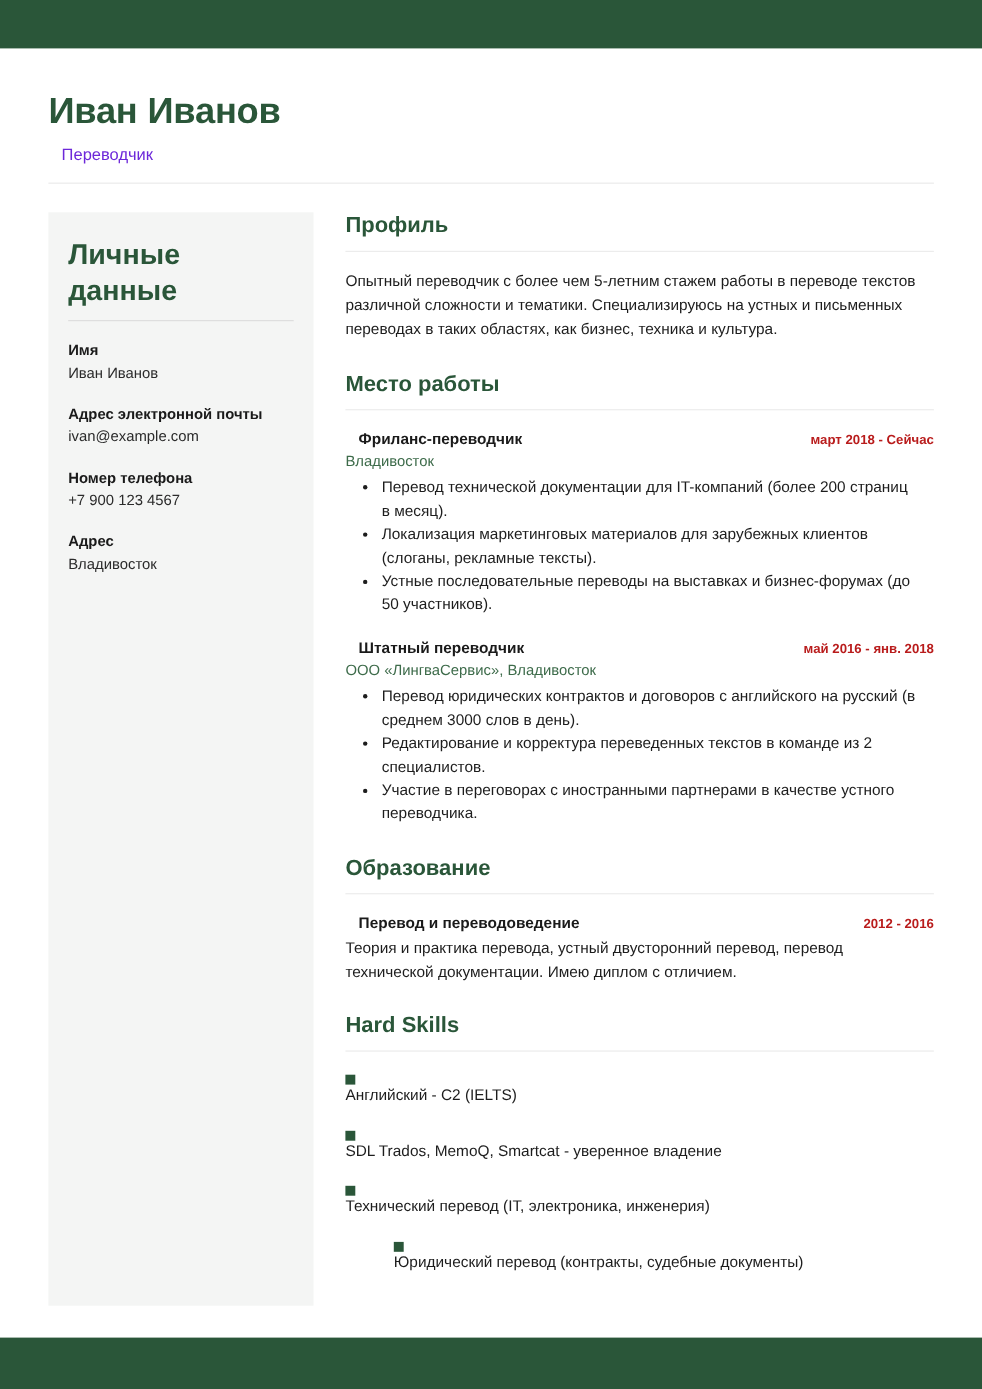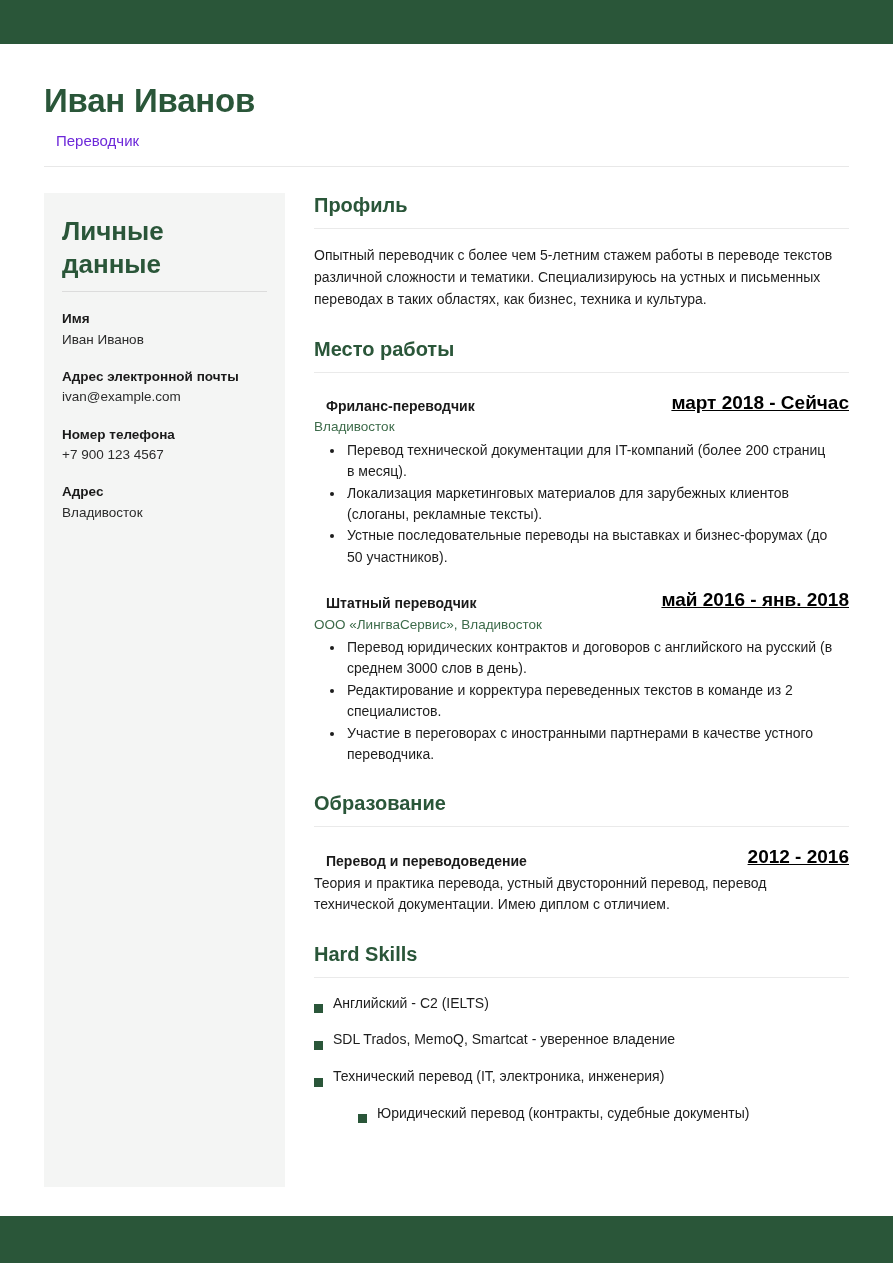--- a/index.html
+++ b/index.html
@@ -150,27 +150,26 @@
     align-items: flex-end;
     margin-left: 12px;
   }
   .entry-role {
     font-size: 14px;
     font-weight: bold;
     color: #1a1a1a;
     line-height: 1.45;
   }
   .entry-date {
-    font-size: 19px;
-    font-weight: bold;
-    color: #000000;
+    font-size: 12px;
+    font-weight: bold;
+    color: #b91c1c;
     white-space: nowrap;
     padding-left: 12px;
     line-height: 1.45;
-    text-decoration: underline;
   }
   .entry-org {
     font-size: 13.5px;
     color: #3d6b4a;
     line-height: 1.5;
     margin-top: 1px;
   }
   .entry-list {
     margin: 2px 13px 0 0;
     padding-left: 31px;
@@ -187,22 +186,23 @@
     font-size: 14px;
     line-height: 1.53;
     color: #1d1d1d;
     margin: 2px 0 0 0;
   }
 
   
   .skills { margin: 0; padding: 0; list-style: none; }
   .skill-item {
     display: flex;
-    align-items: flex-end;
+    align-items: flex-start;
     margin-bottom: 17px;
+    flex-direction: column;
   }
   .skill-item:last-child { margin-bottom: 0; padding-left: 44px; }
   .skill-marker {
     width: 9px;
     height: 9px;
     background: #2a5639;
     flex: 0 0 9px;
     margin-top: 5px;
     margin-right: 10px;
   }

